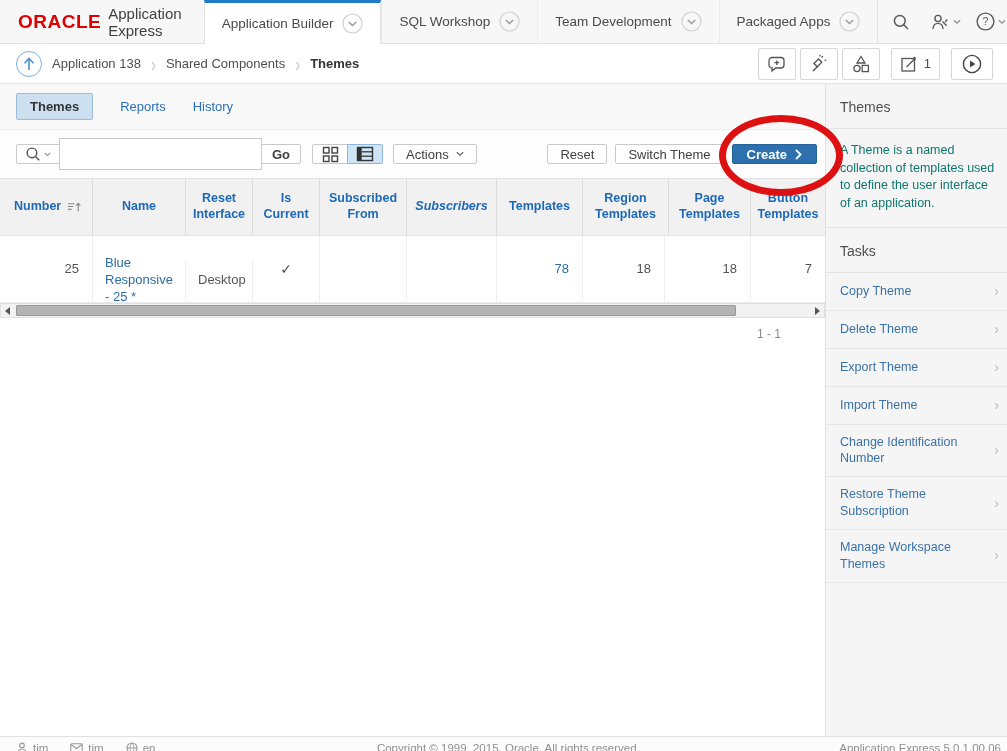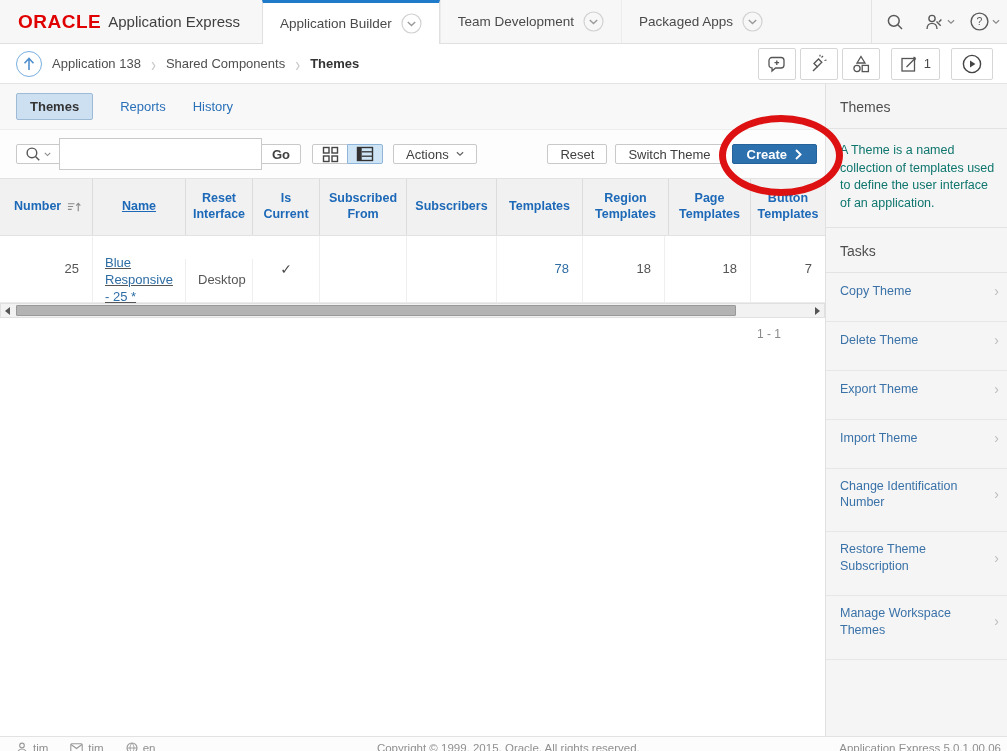--- a/index.html
+++ b/index.html
@@ -71,22 +71,22 @@
   .th { display:flex; align-items:center; justify-content:center; text-align:center;
     font-size:12.5px; font-weight:bold; color:#1d69b8; border-right:1px solid #dcdcdc;
     line-height:1.25; padding:0 5px; cursor:pointer; }
   .th.first { justify-content:flex-start; padding-left:14px; gap:6px; }
   .trow { display:flex; height:67px; background:#fff; border-bottom:1px solid #ececec; }
   .td { display:flex; align-items:center; font-size:13px; color:#555; border-right:1px solid #efefef;
     padding:0 5px; line-height:1.3; }
   .td.num { justify-content:flex-end; padding-right:13px; }
   .td.left { padding-left:12px;margin-top:23px; }
   .td.center { justify-content:center; }
-  .c0{width:93px;align-items:center;} .c1{width:93px;text-decoration:underline;} .c2{width:67px;} .c3{width:67px;} .c4{width:87px;}
-  .c5{width:90px;} .c6{width:86px;} .c7{width:82px;} .c8{width:86px;} .c9{width:74px; border-right:none;}
+  .c0{width:93px;align-items:center;} .c1{width:93px;} .c2{width:67px;} .c3{width:67px;} .c4{width:87px;}
+  .c5{width:90px;font-style:italic;} .c6{width:86px;} .c7{width:82px;} .c8{width:86px;} .c9{width:74px; border-right:none;}
   .link { color:#2e6da4; cursor:pointer; text-decoration:none; }
   .check { font-size:14px; color:#4a4a4a; }
 
   
   .hscroll { position:absolute; top:303px; left:0; width:825px; height:15px; background:#f2f2f2;
     border:1px solid #e0e0e0; }
   .sb-thumb { position:absolute; top:1px; left:15px; width:720px; height:11px; background:#b3b3b3;
     border:1px solid #999; border-radius:1px; cursor:pointer; }
   .sb-arrow { position:absolute; top:3px; width:0; height:0; cursor:pointer; }
   .sb-arrow.left { left:4px; border-top:4px solid transparent; border-bottom:4px solid transparent; border-right:5px solid #555; }
@@ -95,21 +95,21 @@
   .pagination { position:absolute; top:327px; left:701px; width:80px; text-align:right;
     font-size:12px; color:#8a8a8a; }
 
   
   .sidebar { position:absolute; top:84px; left:825px; width:182px; height:652px;
     background:#f5f5f5; border-left:1px solid #e0e0e0; }
   .side-title { padding:15px 14px 13px; font-size:14px; color:#4f4f4f; border-bottom:1px solid #e3e3e3; }
   .side-desc { padding:13px 12px 15px 14px; font-size:12.5px; color:#0f766e; line-height:1.4;
     border-bottom:1px solid #e3e3e3; }
   .task { display:flex; justify-content:space-between; align-items:center; gap:6px;
-    padding:9px 8px 20px 14px; font-size:12.5px; color:#3a72a8; border-bottom:1px solid #e6e6e6;
+    padding:9px 8px 9px 14px; font-size:12.5px; color:#3a72a8; border-bottom:1px solid #e6e6e6;
     line-height:1.35; cursor:pointer; }
   .task .chev { color:#bcbcbc; font-size:14px; flex:none; }
 
   
   .footer { position:absolute; top:736px; left:0; width:1007px; height:30px; background:#fcfcfc;
     border-top:1px solid #e2e2e2; display:flex; align-items:flex-start; padding:5px 6px 0 16px;
     font-size:11.5px; color:#8f8f8f; }
   .foot-item { display:flex; align-items:center; gap:5px; margin-right:22px; }
   .foot-center { flex:1; text-align:center; }
   .foot-right { white-space:nowrap; }
@@ -126,20 +126,29 @@
 <div class="page">
 
   <div class="topbar">
     <div class="logo">
       <span class="brand">ORACLE</span>
       <span class="product">Application Express</span>
     </div>
 
     <div class="top-tab active">
       <span>Application Builder</span>
+      <span class="chev-circle">
+        <svg width="21" height="21" viewBox="0 0 21 21">
+            <circle cx="10.5" cy="10.5" r="9.5" fill="none" stroke="#d2d2d2" stroke-width="1.2"></circle>
+            <path d="M6.8 9 L10.5 12.6 L14.2 9" fill="none" stroke="#9a9a9a" stroke-width="1.4"></path>
+          </svg>
+      </span>
+    </div>
+    <div class="top-tab">
+      <span>SQL Workshop</span>
       <span class="chev-circle">
         <svg width="21" height="21" viewBox="0 0 21 21">
             <circle cx="10.5" cy="10.5" r="9.5" fill="none" stroke="#d2d2d2" stroke-width="1.2"></circle>
             <path d="M6.8 9 L10.5 12.6 L14.2 9" fill="none" stroke="#9a9a9a" stroke-width="1.4"></path>
           </svg>
       </span>
     </div>
     <div class="top-tab">
       <span>Team Development</span>
       <span class="chev-circle">

